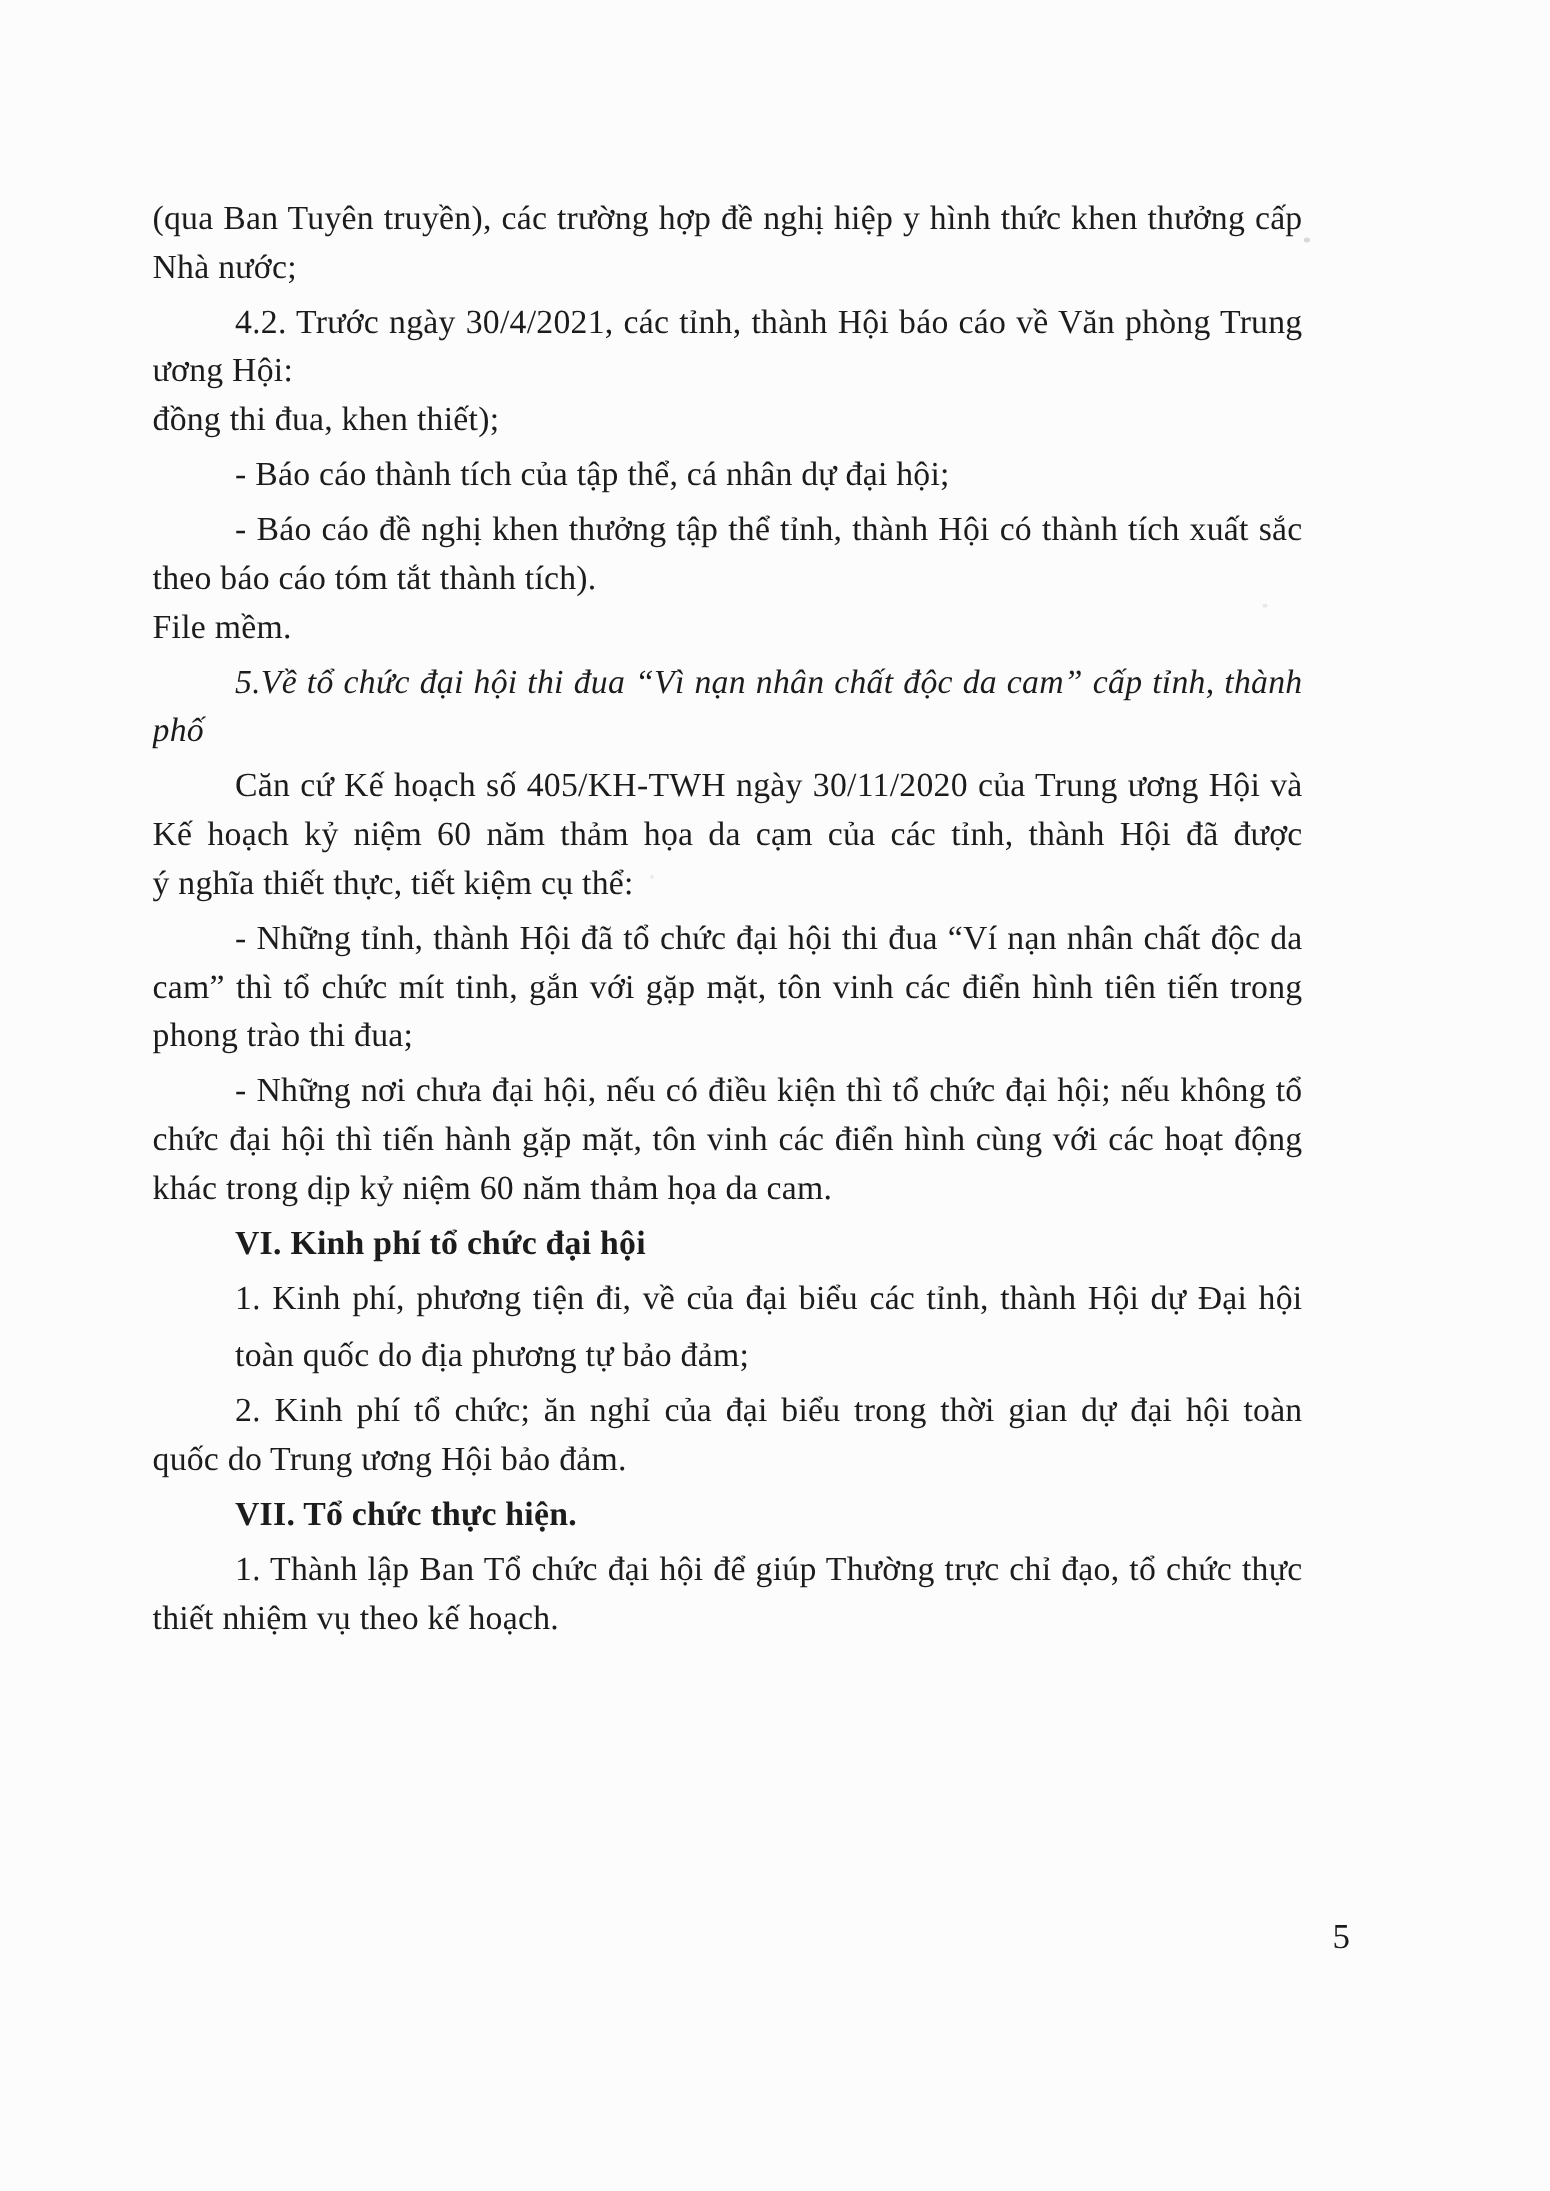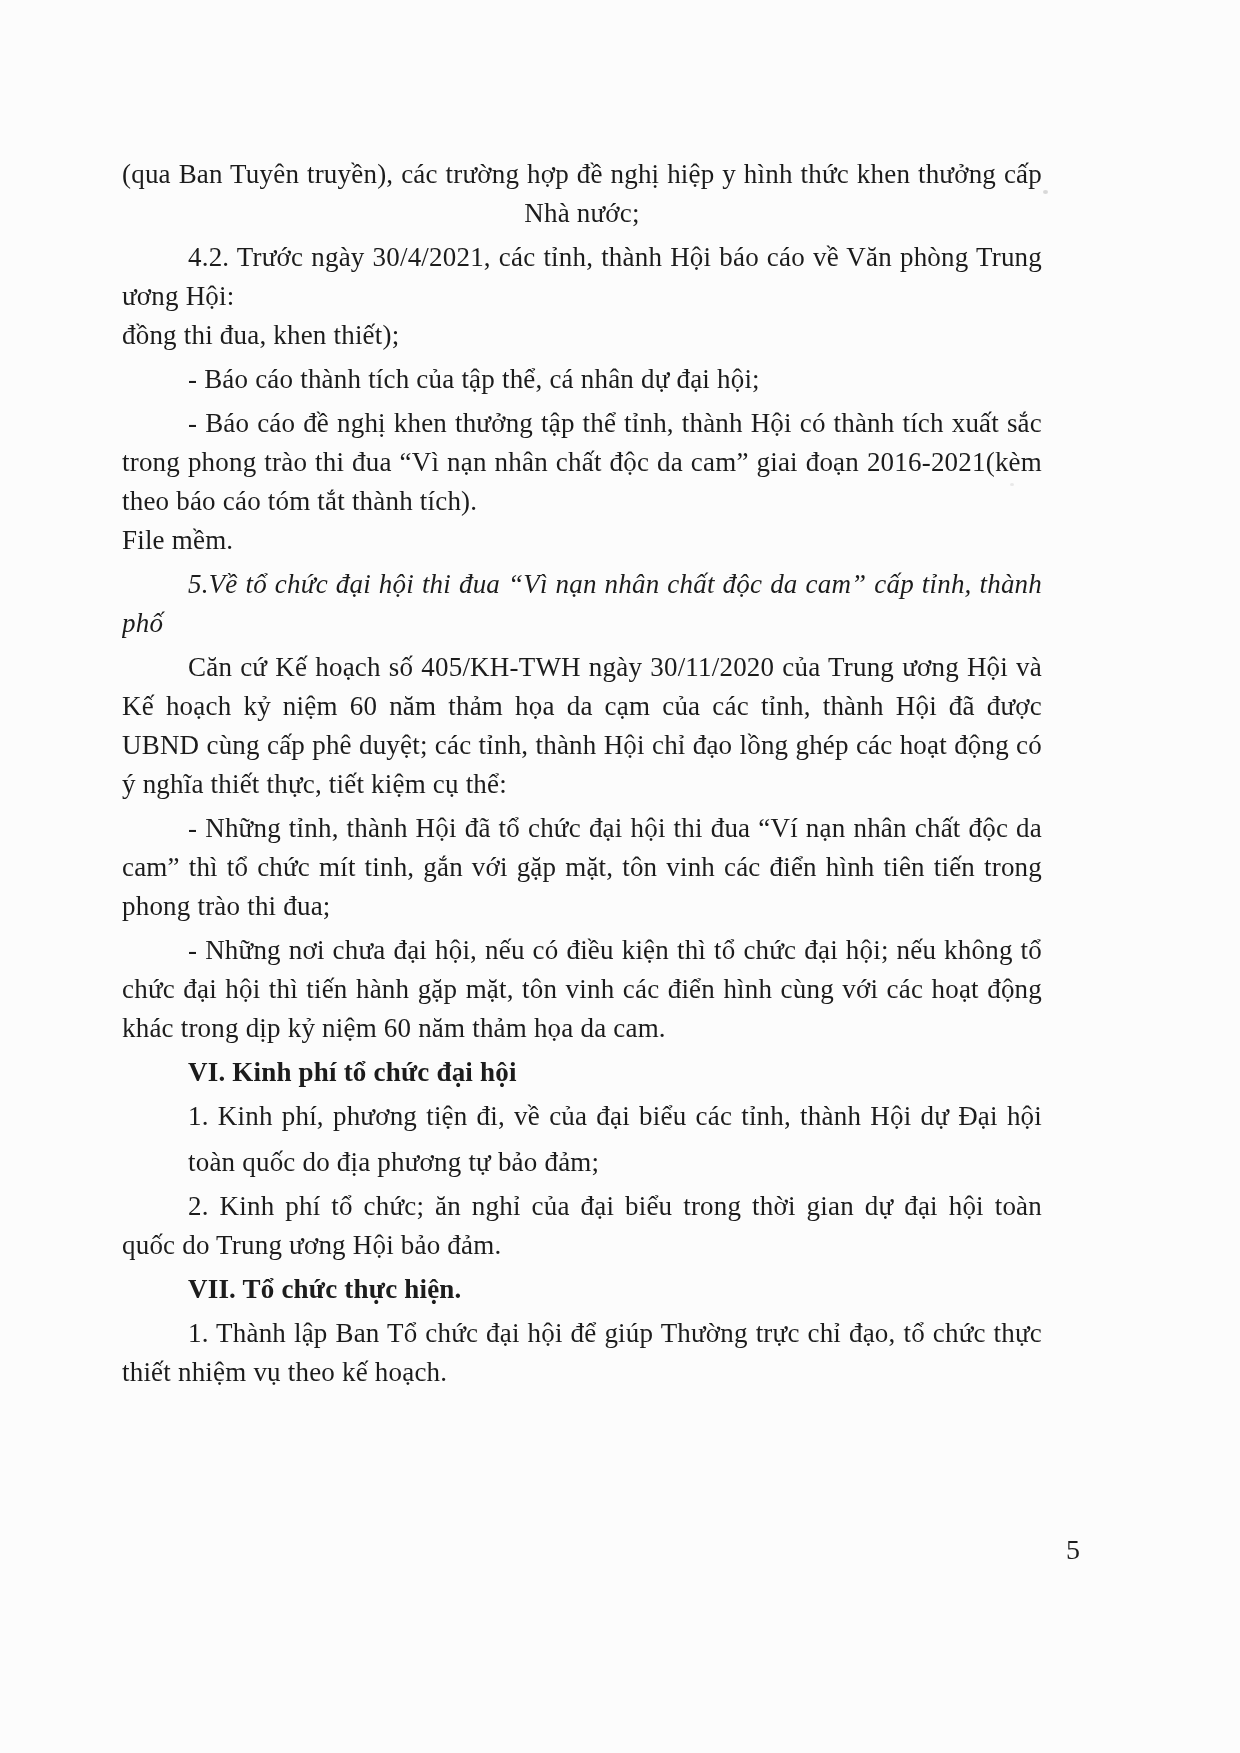--- a/index.html
+++ b/index.html
@@ -61,34 +61,32 @@
   .speck.s1 { left: 1043px; top: 190px; width: 5px; height: 4px; opacity: .55; }
   .speck.s2 { left: 520px;  top: 700px; width: 3px; height: 3px; opacity: .25; }
   .speck.s3 { left: 1010px; top: 483px; width: 4px; height: 3px; opacity: .3; }
 </style>
 </head>
 <body>
 
 <div class="page">
   <div class="content" id="doc-lines">
       <div class="line justify" style="margin-top: 0px;">(qua Ban Tuyên truyền), các trường hợp đề nghị hiệp y hình thức khen thưởng cấp</div>
-      <div class="line" style="margin-top: 0px; text-align: center;">Nhà nước;</div>
+      <div class="line" style="margin-top: 0px;">Nhà nước;</div>
       <div class="line indent justify" style="margin-top: 5px;">4.2. Trước ngày 30/4/2021, các tỉnh, thành Hội báo cáo về Văn phòng Trung</div>
       <div class="line" style="margin-top: 0px;">ương Hội:</div>
       <div class="line" style="margin-top: 0px;">đồng thi đua, khen thiết);</div>
       <div class="line indent" style="margin-top: 5px;">- Báo cáo thành tích của tập thể, cá nhân dự đại hội;</div>
       <div class="line indent justify" style="margin-top: 5px;">- Báo cáo đề nghị khen thưởng tập thể tỉnh, thành Hội có thành tích xuất sắc</div>
-      <div class="line justify" style="margin-top: 0px;">trong phong trào thi đua “Vì nạn nhân chất độc da cam” giai đoạn 2016-2021(kèm</div>
       <div class="line" style="margin-top: 0px;">theo báo cáo tóm tắt thành tích).</div>
       <div class="line" style="margin-top: 0px;">File mềm.</div>
       <div class="line indent justify italic" style="margin-top: 5px;">5.Về tổ chức đại hội thi đua “Vì nạn nhân chất độc da cam” cấp tỉnh, thành</div>
       <div class="line italic" style="margin-top: 0px;">phố</div>
       <div class="line indent justify" style="margin-top: 5px;">Căn cứ Kế hoạch số 405/KH-TWH ngày 30/11/2020 của Trung ương Hội và</div>
       <div class="line justify" style="margin-top: 0px;">Kế hoạch kỷ niệm 60 năm thảm họa da cạm của các tỉnh, thành Hội đã được</div>
-      <div class="line justify" style="margin-top: 0px;">UBND cùng cấp phê duyệt; các tỉnh, thành Hội chỉ đạo lồng ghép các hoạt động có</div>
       <div class="line" style="margin-top: 0px;">ý nghĩa thiết thực, tiết kiệm cụ thể:</div>
       <div class="line indent justify" style="margin-top: 5px;">- Những tỉnh, thành Hội đã tổ chức đại hội thi đua “Ví nạn nhân chất độc da</div>
       <div class="line justify" style="margin-top: 0px;">cam” thì tổ chức mít tinh, gắn với gặp mặt, tôn vinh các điển hình tiên tiến trong</div>
       <div class="line" style="margin-top: 0px;">phong trào thi đua;</div>
       <div class="line indent justify" style="margin-top: 5px;">- Những nơi chưa đại hội, nếu có điều kiện thì tổ chức đại hội; nếu không tổ</div>
       <div class="line justify" style="margin-top: 0px; font-family: Liberation Serif, serif;">chức đại hội thì tiến hành gặp mặt, tôn vinh các điển hình cùng với các hoạt động</div>
       <div class="line" style="margin-top: 0px;">khác trong dịp kỷ niệm 60 năm thảm họa da cam.</div>
       <div class="line indent bold" style="margin-top: 5px;">VI. Kinh phí tổ chức đại hội</div>
       <div class="line indent justify" style="margin-top: 5px;">1. Kinh phí, phương tiện đi, về của đại biểu các tỉnh, thành Hội dự Đại hội</div>
       <div class="line indent" style="margin-top: 7px;">toàn quốc do địa phương tự bảo đảm;</div>

